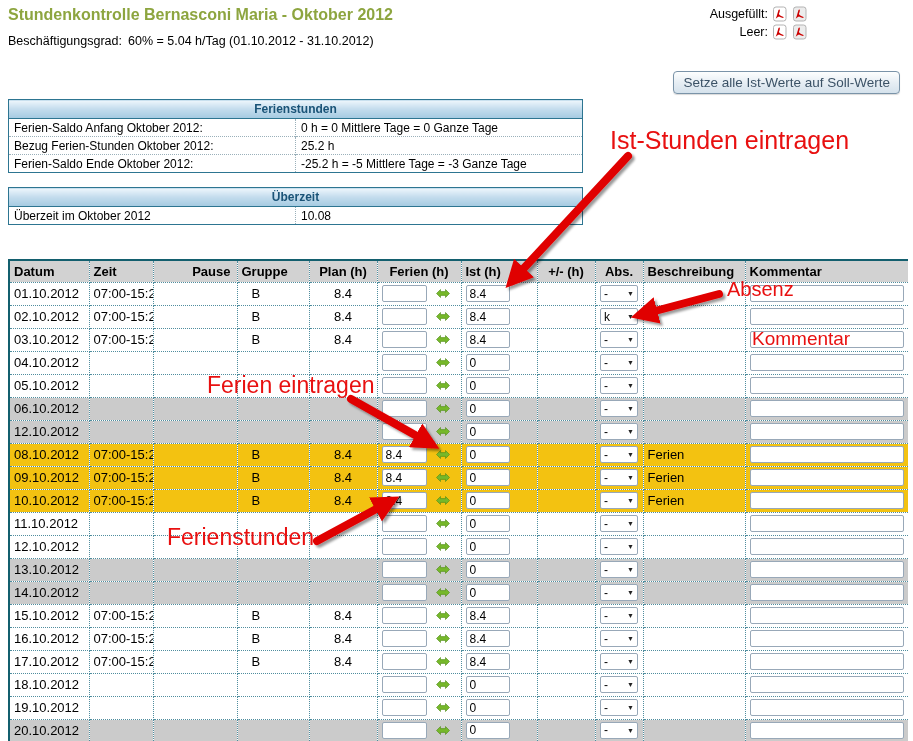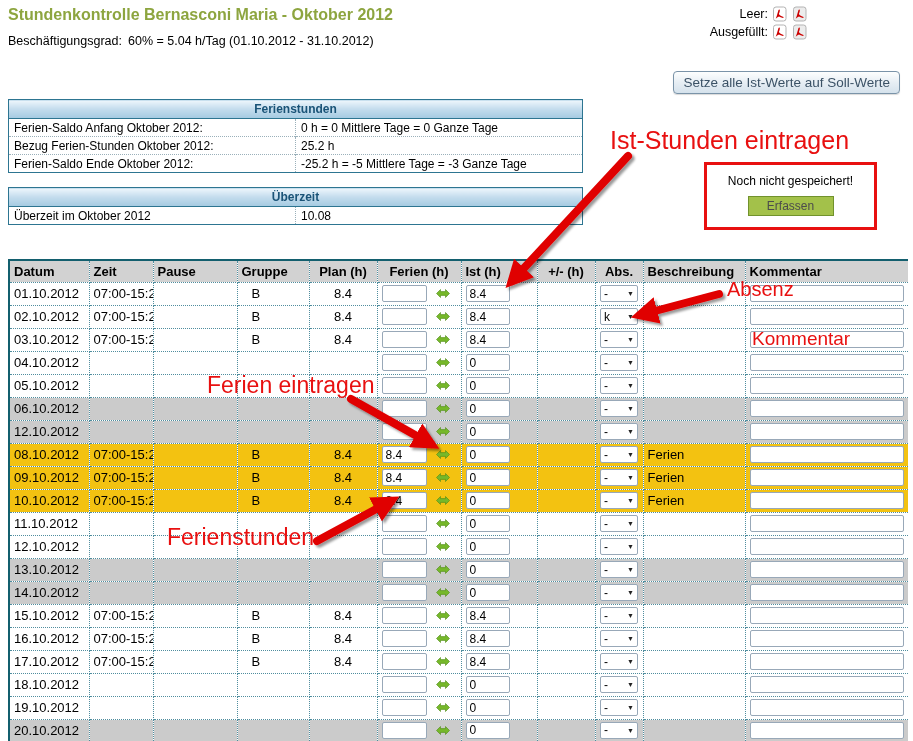--- a/index.html
+++ b/index.html
@@ -35,21 +35,21 @@
     background:#fff;text-align:center;z-index:20}
   .save-box .msg{font-size:12px;margin-top:9px}
   .erfassen-btn{margin-top:8px;width:86px;height:20px;font-family:inherit;font-size:12px;color:#4c4c4c;
     background:var(--erfassen-green,#a3c14a);border:1px solid #71922c;cursor:pointer}
 
   
   .timesheet{position:absolute;left:8px;top:259px;width:900px;border-collapse:collapse;table-layout:fixed;
     font-size:13px;border:2px solid var(--table-border-teal,#135f6e)}
   .timesheet th,.timesheet td{border:1px dotted #4f8d9e;padding:0 4px;height:23px;white-space:nowrap;overflow:hidden;background:#fff}
   .timesheet thead th{background:#d2d2d2;font-weight:bold;text-align:left;height:22px}
-  .timesheet thead th.c2{padding-right:6px}
+  .timesheet thead th.c2{text-align:right;padding-right:6px}
   .timesheet thead th.c4,.timesheet thead th.c5,.timesheet thead th.c7,.timesheet thead th.c8{text-align:center}
   .timesheet td.c3{padding-left:14px}
   .timesheet td.c4{text-align:center}
   tr.r-weekend td{background:var(--weekend-gray,#cbcbcb)}
   tr.r-ferien td{background:var(--ferien-row-yellow,#f3c211)}
 
   .fcell{display:flex;align-items:center;gap:9px}
   .mini-input{width:45px;height:17px;border:1px solid #98a8b8;border-radius:2px;font-family:inherit;font-size:12px;padding:0 3px;background:#fff}
   .ist-input{width:44px}
   .komm-input{width:154px;height:17px;border:1px solid #98a8b8;border-radius:2px;font-family:inherit;font-size:12px;padding:0 3px;background:#fff}
@@ -72,50 +72,50 @@
 <body>
 
 <div class="page">
 
   <div class="title">Stundenkontrolle Bernasconi Maria - Oktober 2012</div>
   <div class="info">
     <div><span class="lbl">Beschäftigungsgrad:</span><span>60% = 5.04 h/Tag (01.10.2012 - 31.10.2012)</span></div>
   </div>
 
   <div class="pdf-links">
+    <div class="pdf-row">
+      <span>Ausgefüllt:</span>
+      <span class="pdf-ico">
+          <svg width="16" height="16" viewBox="0 0 16 16">
+            <rect x="1.5" y="1" width="12.5" height="14" rx="2.5" fill="#ffffff" stroke="#b3b3b3"></rect>
+            <path d="M4.2 11.4 C5.4 8.4 6.1 5.4 6.4 4.3 C6.9 3 8.2 3.4 7.8 5.1 C7.6 6.1 7.3 7.1 6.9 8 C7.8 9.4 9.4 10.3 10.9 10.7 C12.3 11.2 11.6 12.2 10.2 11.8 C9.2 11.6 8 11 7 10.4 C5.9 10.9 5 11.5 4.6 12.1 C3.8 13.1 3.5 12.4 4.2 11.4 Z" fill="#cc0000"></path>
+          </svg>
+        </span>
+      <span class="pdf-ico">
+          <svg width="16" height="16" viewBox="0 0 16 16">
+            <rect x="1.5" y="1" width="12.5" height="14" rx="2.5" fill="#ececec" stroke="#b3b3b3"></rect>
+            <path d="M4.2 11.4 C5.4 8.4 6.1 5.4 6.4 4.3 C6.9 3 8.2 3.4 7.8 5.1 C7.6 6.1 7.3 7.1 6.9 8 C7.8 9.4 9.4 10.3 10.9 10.7 C12.3 11.2 11.6 12.2 10.2 11.8 C9.2 11.6 8 11 7 10.4 C5.9 10.9 5 11.5 4.6 12.1 C3.8 13.1 3.5 12.4 4.2 11.4 Z" fill="#cc0000"></path>
+          </svg>
+        </span>
+    </div>
     <div class="pdf-row">
       <span>Leer:</span>
       <span class="pdf-ico">
           <svg width="16" height="16" viewBox="0 0 16 16">
             <rect x="1.5" y="1" width="12.5" height="14" rx="2.5" fill="#ffffff" stroke="#b3b3b3"></rect>
             <path d="M4.2 11.4 C5.4 8.4 6.1 5.4 6.4 4.3 C6.9 3 8.2 3.4 7.8 5.1 C7.6 6.1 7.3 7.1 6.9 8 C7.8 9.4 9.4 10.3 10.9 10.7 C12.3 11.2 11.6 12.2 10.2 11.8 C9.2 11.6 8 11 7 10.4 C5.9 10.9 5 11.5 4.6 12.1 C3.8 13.1 3.5 12.4 4.2 11.4 Z" fill="#cc0000"></path>
           </svg>
         </span>
       <span class="pdf-ico">
           <svg width="16" height="16" viewBox="0 0 16 16">
             <rect x="1.5" y="1" width="12.5" height="14" rx="2.5" fill="#ececec" stroke="#b3b3b3"></rect>
             <path d="M4.2 11.4 C5.4 8.4 6.1 5.4 6.4 4.3 C6.9 3 8.2 3.4 7.8 5.1 C7.6 6.1 7.3 7.1 6.9 8 C7.8 9.4 9.4 10.3 10.9 10.7 C12.3 11.2 11.6 12.2 10.2 11.8 C9.2 11.6 8 11 7 10.4 C5.9 10.9 5 11.5 4.6 12.1 C3.8 13.1 3.5 12.4 4.2 11.4 Z" fill="#cc0000"></path>
           </svg>
         </span>
     </div>
-    <div class="pdf-row">
-      <span>Ausgefüllt:</span>
-      <span class="pdf-ico">
-          <svg width="16" height="16" viewBox="0 0 16 16">
-            <rect x="1.5" y="1" width="12.5" height="14" rx="2.5" fill="#ffffff" stroke="#b3b3b3"></rect>
-            <path d="M4.2 11.4 C5.4 8.4 6.1 5.4 6.4 4.3 C6.9 3 8.2 3.4 7.8 5.1 C7.6 6.1 7.3 7.1 6.9 8 C7.8 9.4 9.4 10.3 10.9 10.7 C12.3 11.2 11.6 12.2 10.2 11.8 C9.2 11.6 8 11 7 10.4 C5.9 10.9 5 11.5 4.6 12.1 C3.8 13.1 3.5 12.4 4.2 11.4 Z" fill="#cc0000"></path>
-          </svg>
-        </span>
-      <span class="pdf-ico">
-          <svg width="16" height="16" viewBox="0 0 16 16">
-            <rect x="1.5" y="1" width="12.5" height="14" rx="2.5" fill="#ececec" stroke="#b3b3b3"></rect>
-            <path d="M4.2 11.4 C5.4 8.4 6.1 5.4 6.4 4.3 C6.9 3 8.2 3.4 7.8 5.1 C7.6 6.1 7.3 7.1 6.9 8 C7.8 9.4 9.4 10.3 10.9 10.7 C12.3 11.2 11.6 12.2 10.2 11.8 C9.2 11.6 8 11 7 10.4 C5.9 10.9 5 11.5 4.6 12.1 C3.8 13.1 3.5 12.4 4.2 11.4 Z" fill="#cc0000"></path>
-          </svg>
-        </span>
-    </div>
   </div>
 
   <button class="setze-btn">Setze alle Ist-Werte auf Soll-Werte</button>
 
   <table class="summary ferien-tbl">
     <thead>
         <tr>
           <th colspan="2">Ferienstunden</th>
         </tr>
       </thead>
@@ -142,24 +142,20 @@
         </tr>
       </thead>
     <tbody>
       <tr>
           <td class="lbl">Überzeit im Oktober 2012</td>
           <td>10.08</td>
         </tr>
     </tbody>
   </table>
 
-  <div class="save-box">
-    <div class="msg">Noch nicht gespeichert!</div>
-    <button class="erfassen-btn">Erfassen</button>
-  </div>
 
   <table class="timesheet">
     <colgroup id="cols">
         <col style="width: 80px;">
         <col style="width: 64px;">
         <col style="width: 84px;">
         <col style="width: 72px;">
         <col style="width: 68px;">
         <col style="width: 84px;">
         <col style="width: 76px;">

